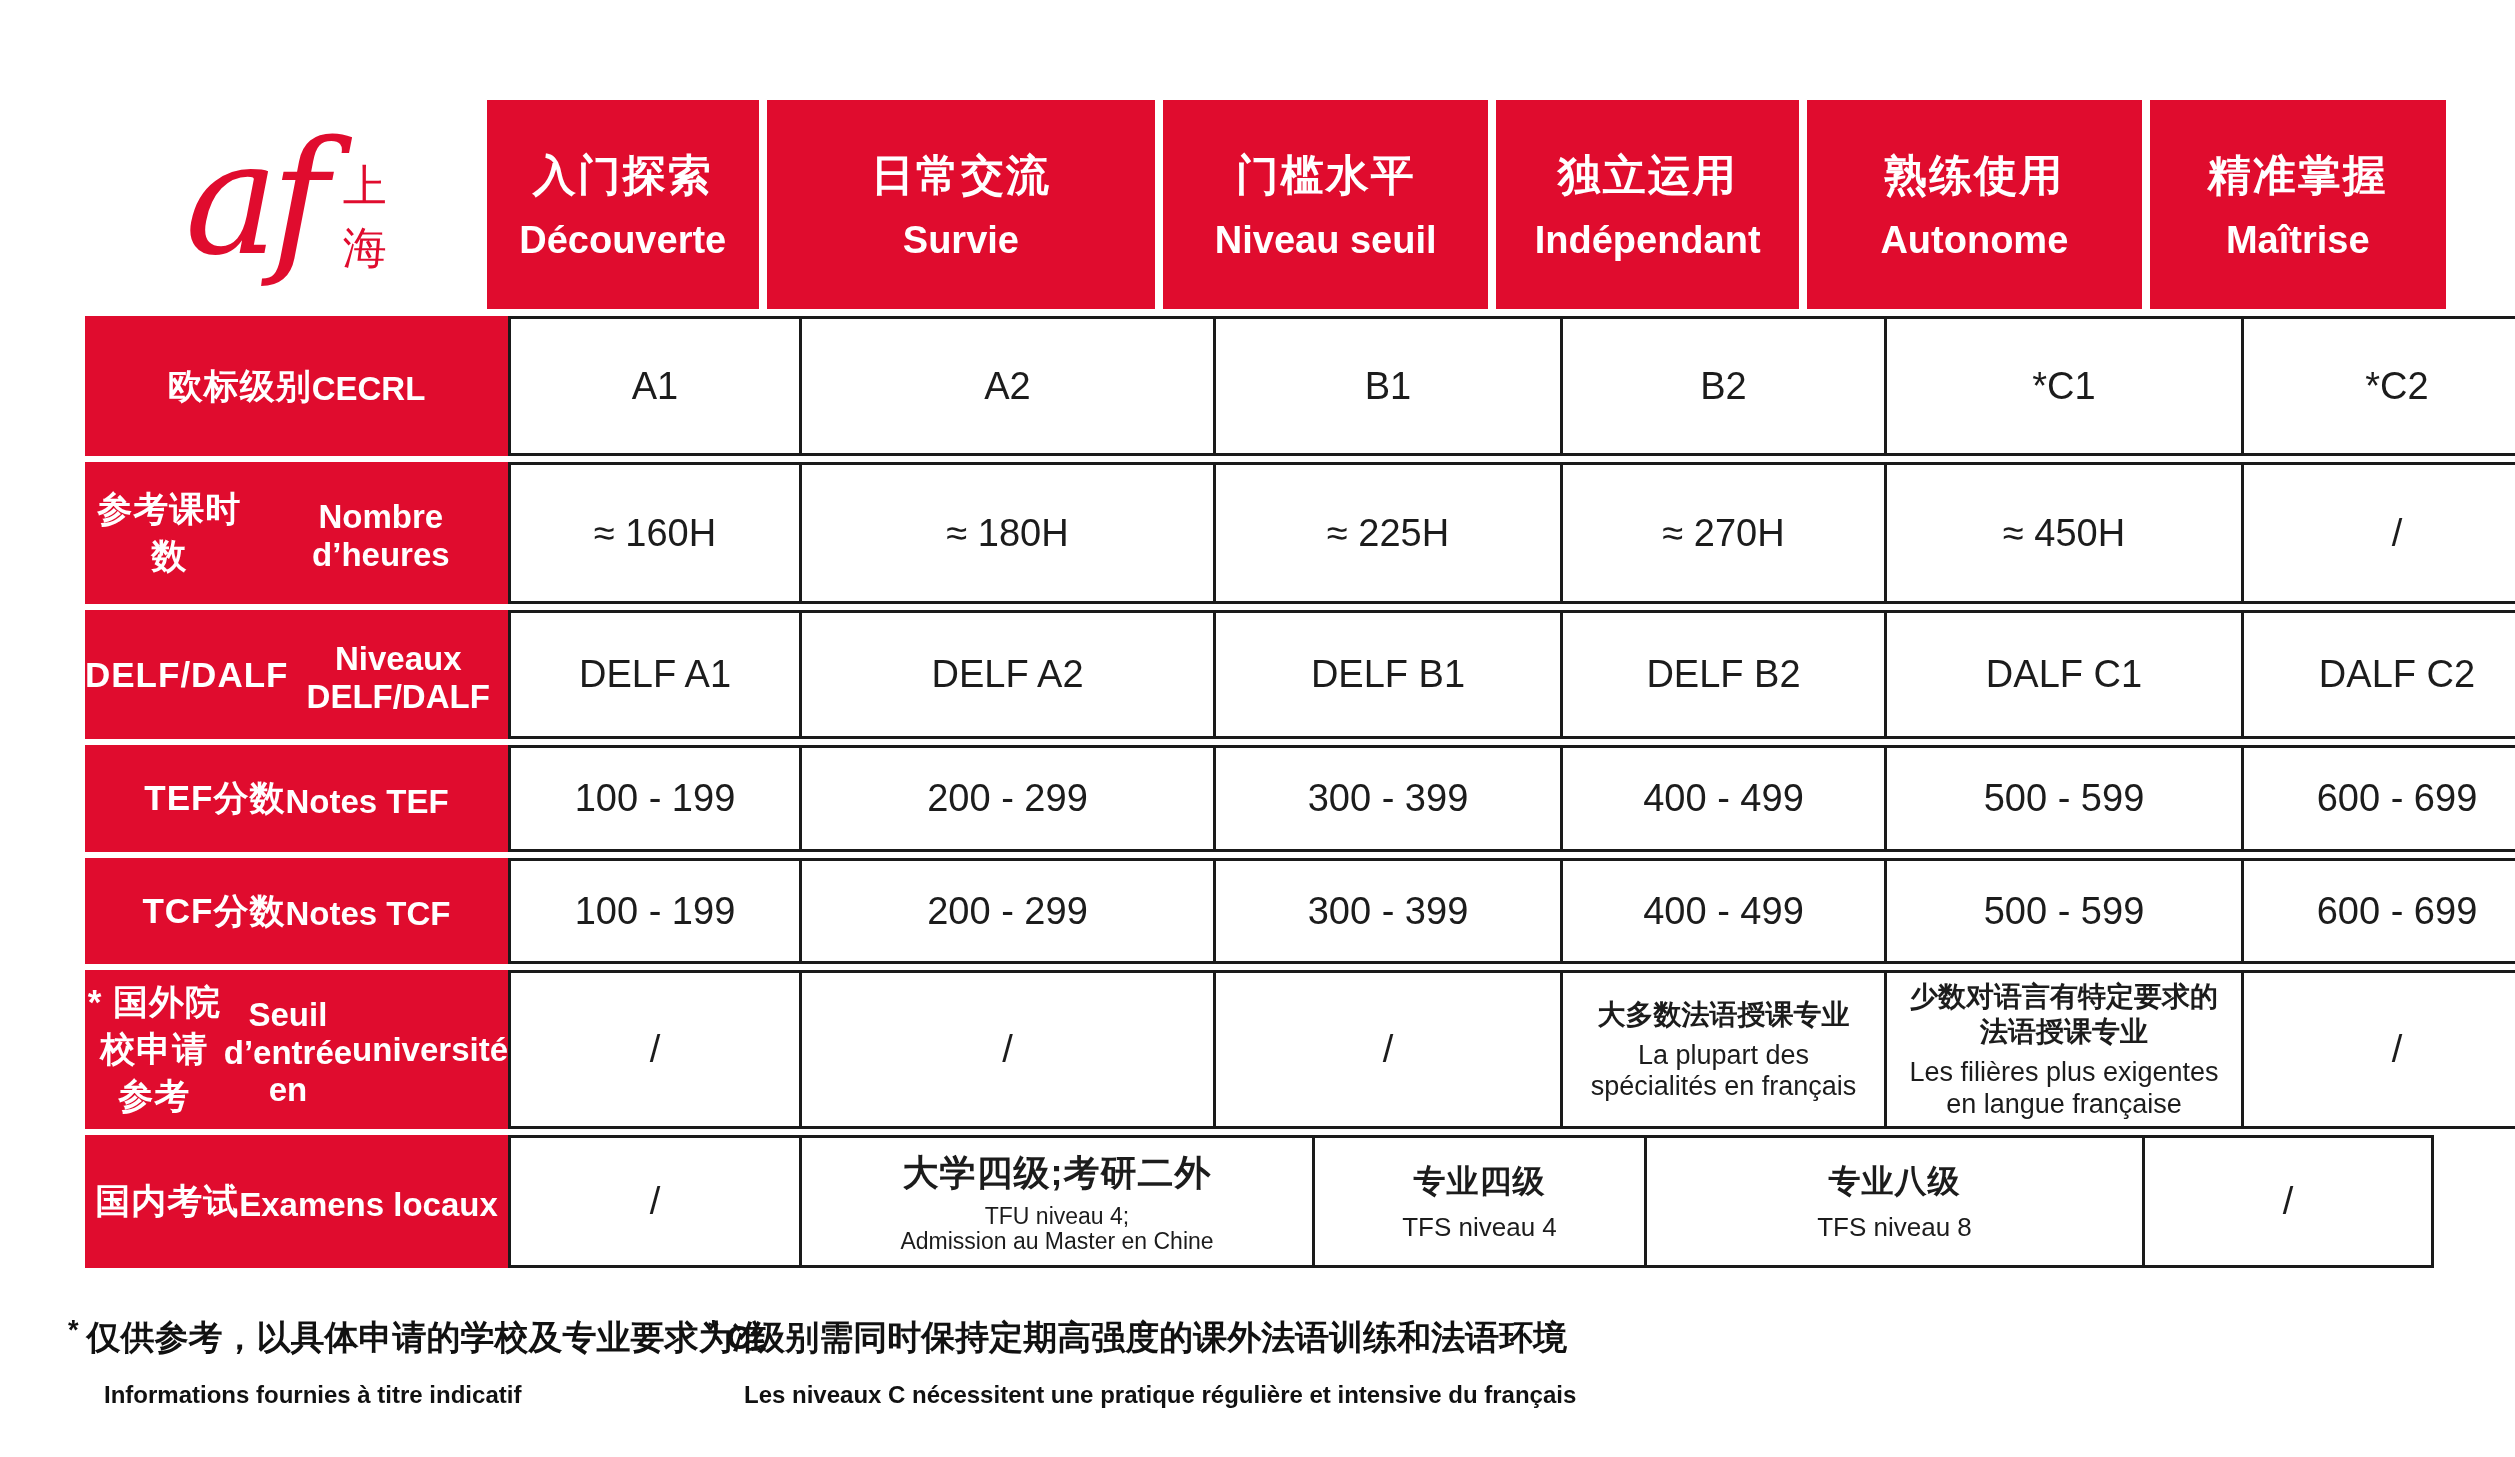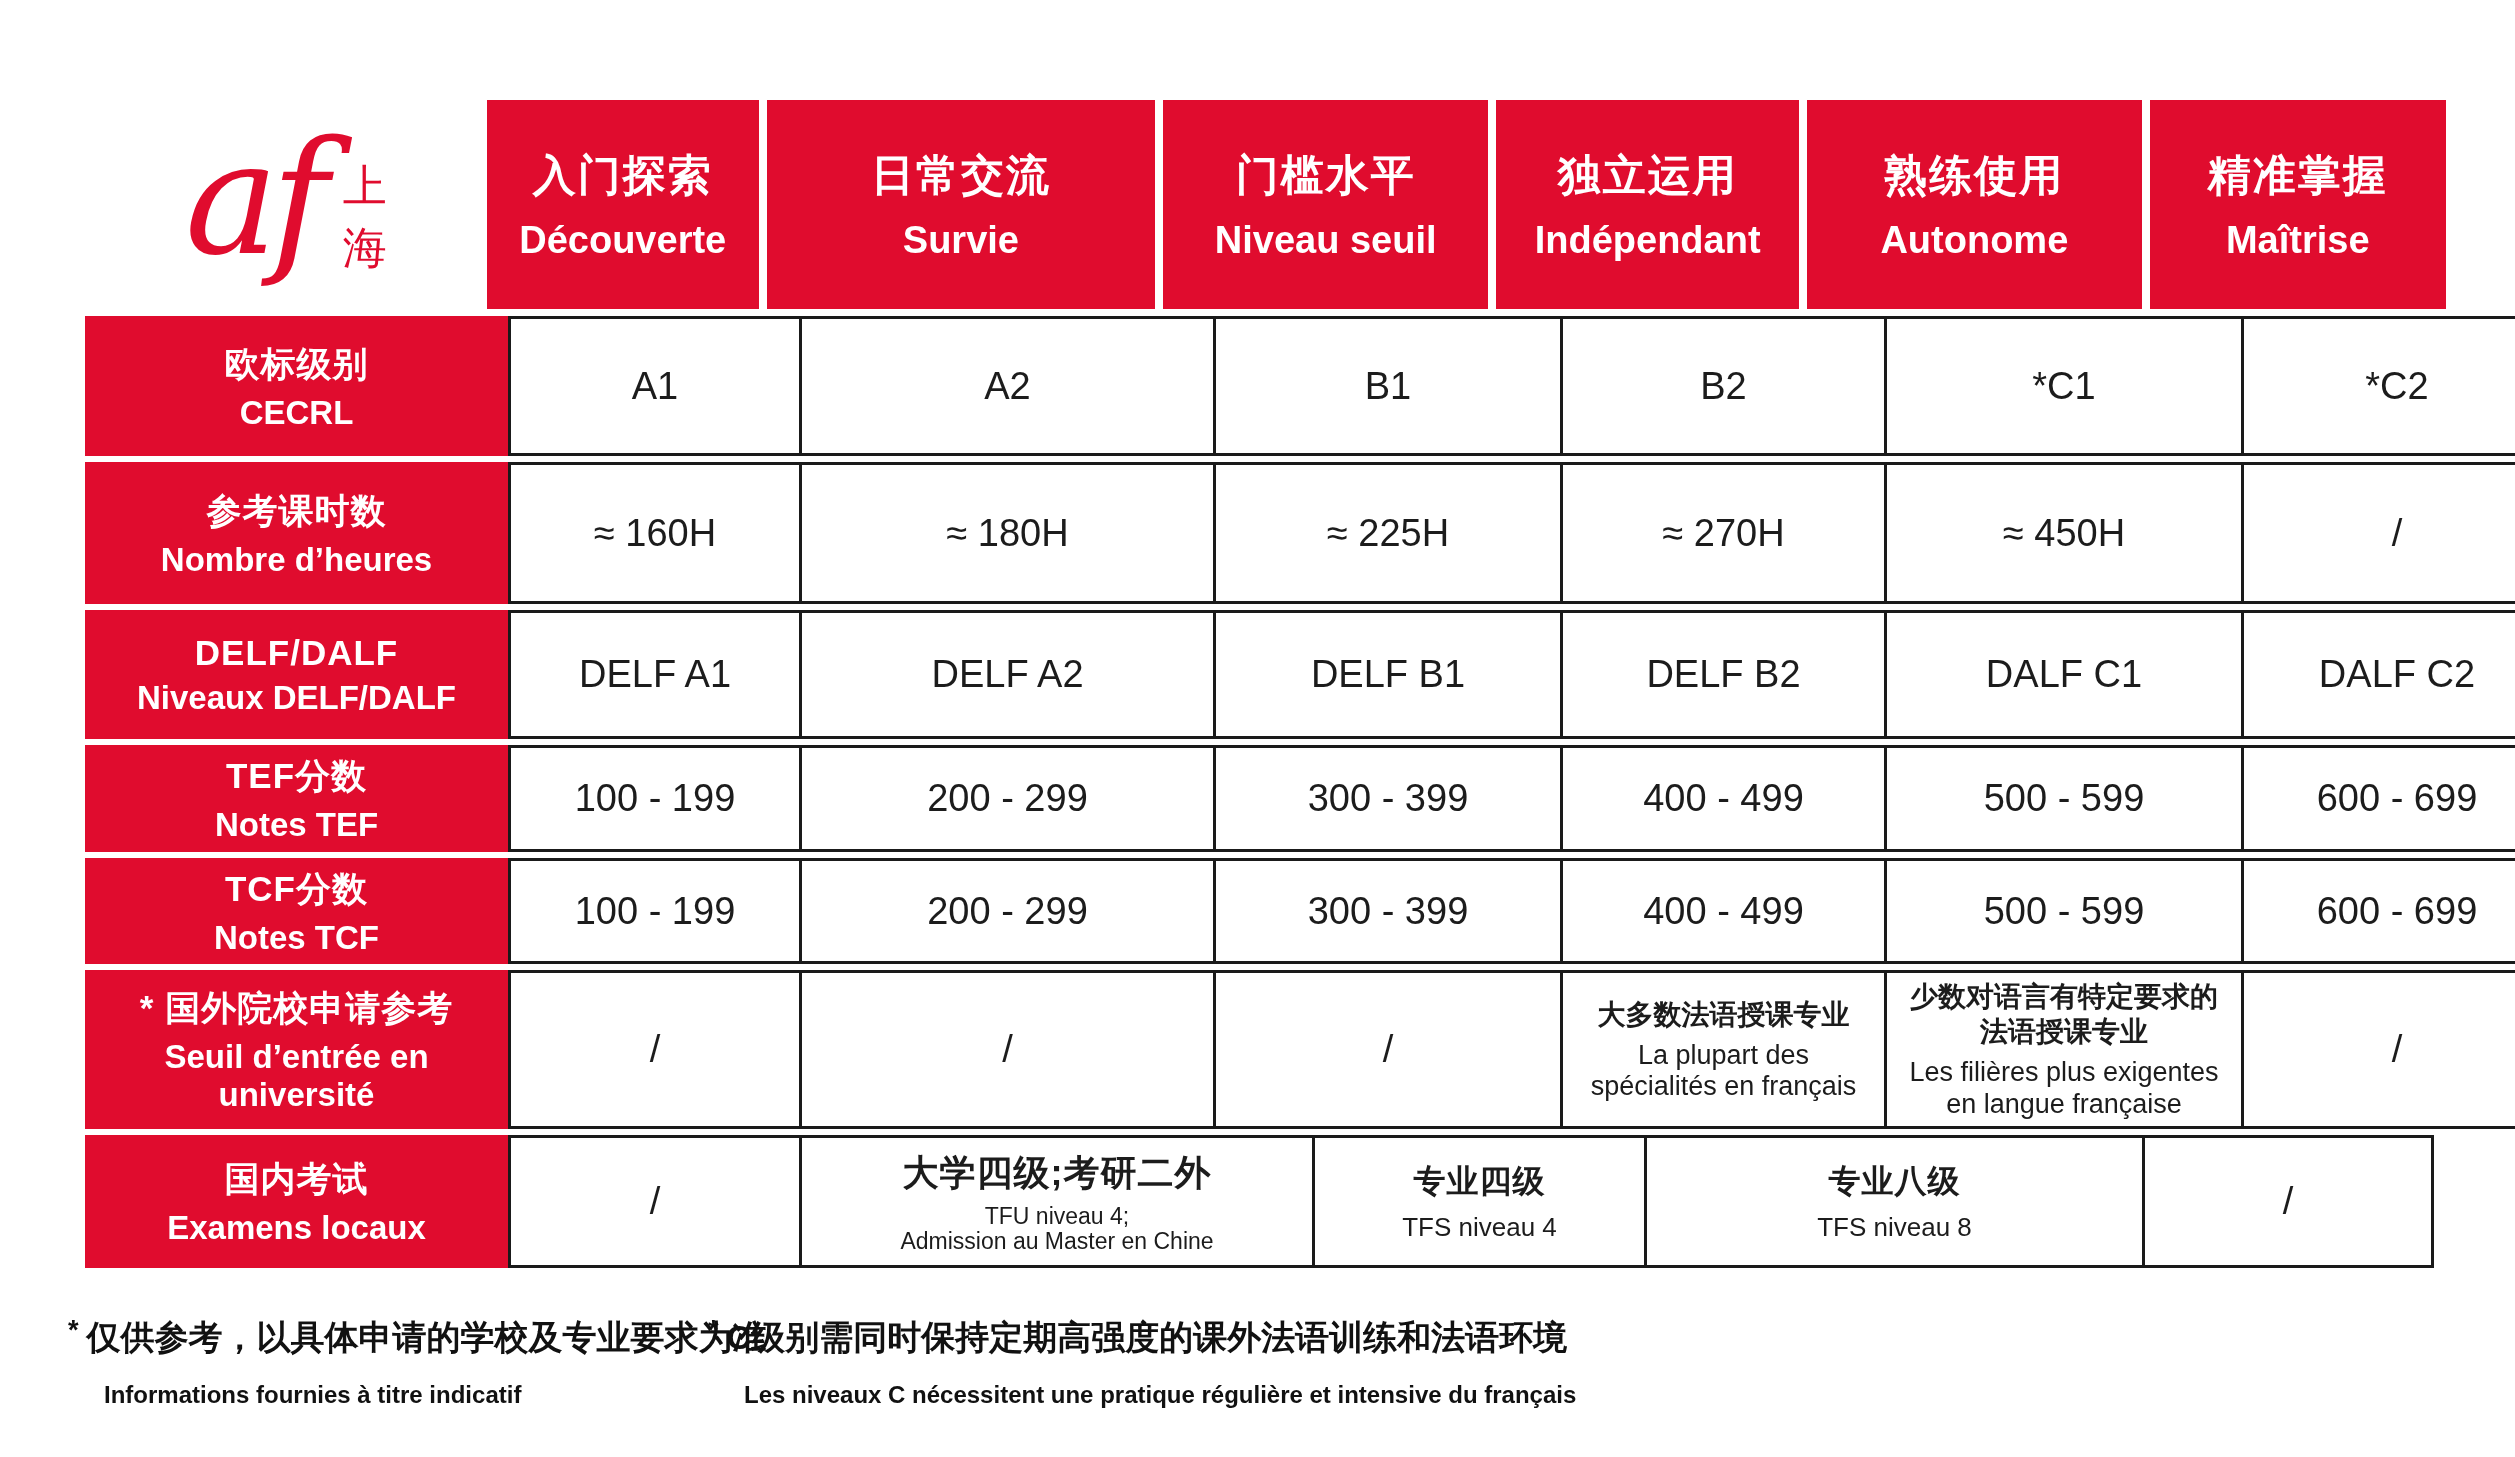--- a/index.html
+++ b/index.html
@@ -26,21 +26,21 @@
     text-align:center;
   }
   .hgap{border-right:8px solid #ffffff;}
   .hcell .zh{font-size:43px;font-weight:bold;letter-spacing:2px;}
   .hcell .fr{font-size:38px;font-weight:bold;margin-top:14px;}
 
   
   .brow{display:flex;margin-bottom:6px;}
   .rh{
     width:423px;background:var(--red);color:#ffffff;box-sizing:border-box;
-    display:flex;flex-direction:column;align-items:center;justify-content:center;
+    display:flex;flex-direction:row;align-items:center;justify-content:center;
     text-align:center;flex-shrink:0;
   }
   .rh .zh{font-size:35px;font-weight:bold;letter-spacing:1px;}
   .rh .fr{font-size:33px;font-weight:bold;margin-top:6px;line-height:1.15;}
   .cells{display:flex;}
   .cell{
     box-sizing:border-box;border:3px solid #1a1a1a;background:#fff;
     display:flex;flex-direction:column;align-items:center;justify-content:center;
     text-align:center;margin-left:-3px;
   }

